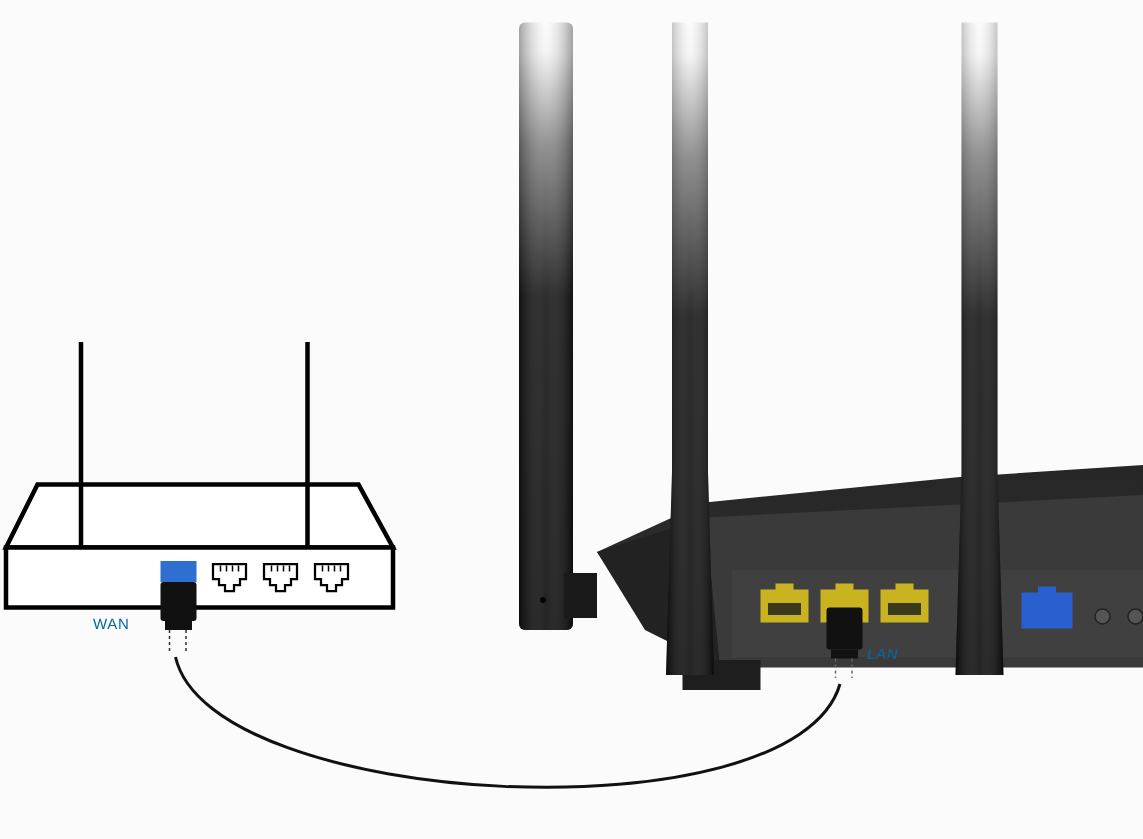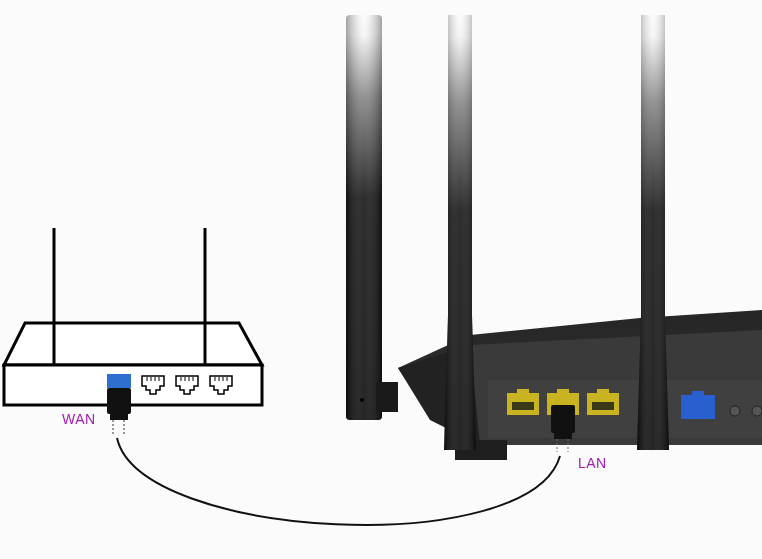--- a/index.html
+++ b/index.html
@@ -1,18 +1,18 @@
 <!DOCTYPE html>
 <html><head>
   <meta charset="utf-8">
   <style>
     html, body { margin: 0; padding: 0; }
     body { width: 762px; height: 559px; background: #fbfbfc; position: relative; overflow: hidden; font-family: "Liberation Sans", sans-serif; }
     svg.scene { position: absolute; left: 0; top: 0; }
-    .label { position: absolute; font-size: 14px; color: #a21caf; font-family: "Liberation Sans", sans-serif; letter-spacing: 0.5px; }
+    .label { position: absolute; font-size: 10px; color: #0369a1; font-family: "Liberation Sans", sans-serif; letter-spacing: 0.5px; }
   </style>
 </head>
 <body>
 
 <svg class="scene" width="762" height="559" viewBox="0 0 762 559">
   <defs>
     <linearGradient id="antFade" x1="0" y1="0" x2="0" y2="1">
       <stop offset="0" stop-color="#fbfbfc"></stop>
       <stop offset="0.05" stop-color="#f4f4f4"></stop>
       <stop offset="0.2" stop-color="#8a8a8a"></stop>
@@ -109,13 +109,13 @@
     <circle cx="757" cy="411" r="5" fill="#555" stroke="#222"></circle>
 
     <path d="M448,15 h24 v300 l4,135 h-32 l4,-135 z" fill="url(#antFade)"></path>
     <path d="M448,15 h24 v300 l4,135 h-32 l4,-135 z" fill="url(#antShade)"></path>
     <path d="M641,15 h24 v300 l4,135 h-32 l4,-135 z" fill="url(#antFade)"></path>
     <path d="M641,15 h24 v300 l4,135 h-32 l4,-135 z" fill="url(#antShade)"></path>
   </g>
 </svg>
 
 <div class="label" style="left:62px; top:411px;">WAN</div>
-<div class="label" style="left:578px; top:455px;">LAN</div>
+<div class="label" style="left:578px; top:431px;font-style:italic;">LAN</div>
 
 </body></html>

